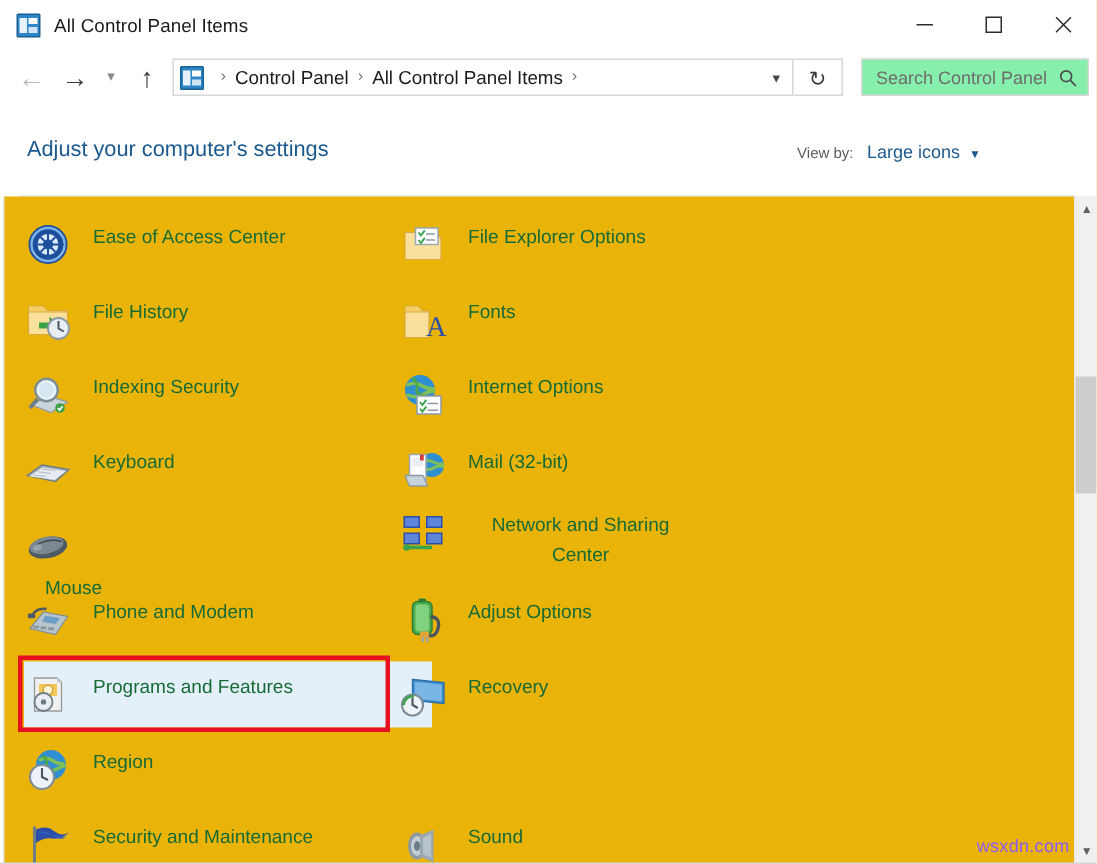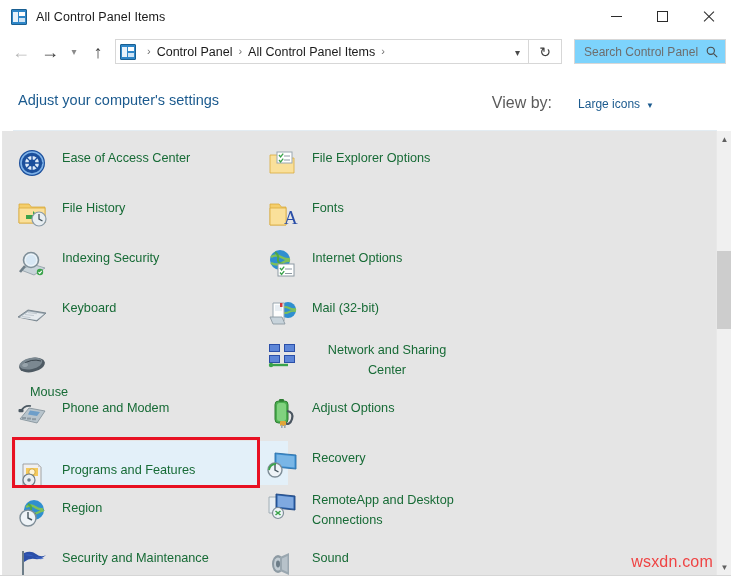--- a/index.html
+++ b/index.html
@@ -171,21 +171,21 @@
   #nav-refresh .refresh-glyph {
     font-size: 14px; color: #3c3c3c; line-height: 1;
   }
 
   
   #search-box {
     flex: none;
     width: 152px; height: 25px;
     margin-left: 12px;
     border: 1px solid #d7d7d7;
-    background: #7dd3fc;
+    background: #86efac;
     display: flex; align-items: center;
     position: relative;
   }
   #search-input {
     border: none; outline: none;
     background: transparent;
     font-family: "Liberation Sans", sans-serif;
     font-size: 12px; color: #6d6d6d;
     width: 122px; margin-left: 7px;
   }
@@ -208,42 +208,42 @@
     font-size: 14.5px; color: #1b5a8e;
     white-space: nowrap;
   }
   #viewby-wrap {
     position: absolute;
     right: 77px; top: 24px;
     display: flex; align-items: baseline;
     white-space: nowrap;
   }
   #viewby-label {
-    font-size: 16px; color: #5b5b5b;
-    margin-right: 26px;
+    font-size: 10px; color: #5b5b5b;
+    margin-right: 9px;
   }
   #viewby-value {
     font-size: 12px; color: #1b5a8e;
   }
   #viewby-caret {
     font-size: 8px; color: #1b5a8e;
     margin-left: 6px;
   }
   #header-divider {
     position: absolute;
     left: 13px; top: 130px; width: 704px; height: 1px;
     background: #e3ecf2;
   }
 
   
   #content-pane {
     position: absolute;
     left: 2px; top: 131px;
     width: 715px; height: 445px;
-    background: #e5e5e5;
+    background: #eab308;
     border-left: 1px solid #e6e6e6;
     overflow: hidden;
   }
 
   .icon-grid {
     position: relative;
     width: 700px; height: 100%;
   }
 
   .cp-item {
@@ -307,22 +307,22 @@
     position: absolute;
     left: 0; top: 120px;
     width: 15px; height: 78px;
     background: #cdcdcd;
   }
 
   
   #watermark {
     position: absolute;
     right: 18px; bottom: 5px;
-    font-size: 16px;
-    color: #ef4444;
+    font-size: 12px;
+    color: #8b5cf6;
     z-index: 8;
     letter-spacing: 0.2px;
   }
 
   
   #bottom-edge {
     position: absolute;
     left: 0; bottom: 0; width: 731px; height: 1px;
     background: #d6d6d6;
   }
@@ -486,21 +486,21 @@
             <rect x="6" y="20" width="4" height="2" fill="#8d9aa3"></rect>
             <rect x="11" y="20.6" width="4" height="2" fill="#8d9aa3"></rect>
             <rect x="16" y="21.2" width="4" height="2" fill="#8d9aa3"></rect>
             <path d="M5 14 q3 -6 10 -5" stroke="#4b5862" stroke-width="1.6" fill="none"></path>
             <rect x="2.5" y="12" width="5" height="3.2" rx="1" fill="#4b5862"></rect>
           </svg>
         </div>
         <div class="cp-label">Phone and Modem</div>
       </div>
 
-      <div class="cp-item col-left" id="item-programs" style="top:310px;height:44px;padding-top:16px;width:272px;">
+      <div class="cp-item col-left" id="item-programs" style="top:310px;height:44px;padding-top:4px;width:272px;">
         <div class="cp-icon">
           <svg viewBox="0 0 32 32" width="32" height="32">
             <path d="M7 5 L22 5 L25 8 L25 27 L7 27 Z" fill="#f0f0f0" stroke="#9a9a9a" stroke-width="0.9"></path>
             <path d="M22 5 L25 8 L22 8 Z" fill="#cfcfcf"></path>
             <rect x="10" y="9" width="12" height="8" fill="#f5c242" opacity="0.85"></rect>
             <circle cx="16" cy="13" r="3.2" fill="#fff4d6" stroke="#c79a28" stroke-width="0.8"></circle>
             <circle cx="13" cy="21" r="6" fill="#e9eef2" stroke="#6d7d88" stroke-width="1.2"></circle>
             <circle cx="13" cy="21" r="1.8" fill="#6d7d88"></circle>
           </svg>
         </div>
@@ -625,32 +625,20 @@
             <path d="M9 6 L30 8 L30 22 L9 20 Z" fill="#3d8ed0" stroke="#2a6fa8" stroke-width="0.9"></path>
             <path d="M10.5 7.5 L28.5 9.3 L28.5 20.5 L10.5 18.8 Z" fill="#79b6e6"></path>
             <circle cx="9" cy="23" r="7" fill="#eef3f7" stroke="#7e8d97" stroke-width="1.4"></circle>
             <path d="M9 18 L9 23 L12.5 25" stroke="#46565f" stroke-width="1.4" fill="none"></path>
             <path d="M3 23 q1 -6 7 -6" stroke="#3aa34a" stroke-width="1.8" fill="none"></path>
           </svg>
         </div>
         <div class="cp-label">Recovery</div>
       </div>
 
-      <div class="cp-item col-right" style="top:356px;height:52px;">
-        <div class="cp-icon">
-          <svg viewBox="0 0 32 32" width="32" height="32">
-            <path d="M3 8 h9 v16 H3 Z" fill="#e8eef3" stroke="#9aa7b0" stroke-width="0.9"></path>
-            <path d="M10 5 L29 7 L29 21 L10 19 Z" fill="#2b5fa8" stroke="#1f4680" stroke-width="0.9"></path>
-            <path d="M11.5 6.6 L27.5 8.3 L27.5 19.5 L11.5 17.7 Z" fill="#7fa9e0"></path>
-            <circle cx="12" cy="24" r="5.5" fill="#eef3f7" stroke="#7e8d97" stroke-width="1.2"></circle>
-            <path d="M9.5 22 l5 4 M14.5 22 l-5 4" stroke="#3aa34a" stroke-width="1.6"></path>
-          </svg>
-        </div>
-        <div class="cp-label" style="max-width:180px;">RemoteApp and Desktop Connections</div>
-      </div>
 
       <div class="cp-item col-right" style="top:414px;">
         <div class="cp-icon">
           <svg viewBox="0 0 32 32" width="32" height="32">
             <ellipse cx="12" cy="17" rx="6" ry="9" fill="#8d9aa3"></ellipse>
             <ellipse cx="12" cy="17" rx="4" ry="6.6" fill="#c3cdd4"></ellipse>
             <ellipse cx="12" cy="17" rx="2" ry="3.4" fill="#6d7d88"></ellipse>
             <path d="M14 10 L23 6 L23 28 L14 24 Z" fill="#9aa7b0"></path>
             <path d="M16 11.5 L21.5 9 L21.5 25 L16 22.5 Z" fill="#b7c2ca"></path>
           </svg>

